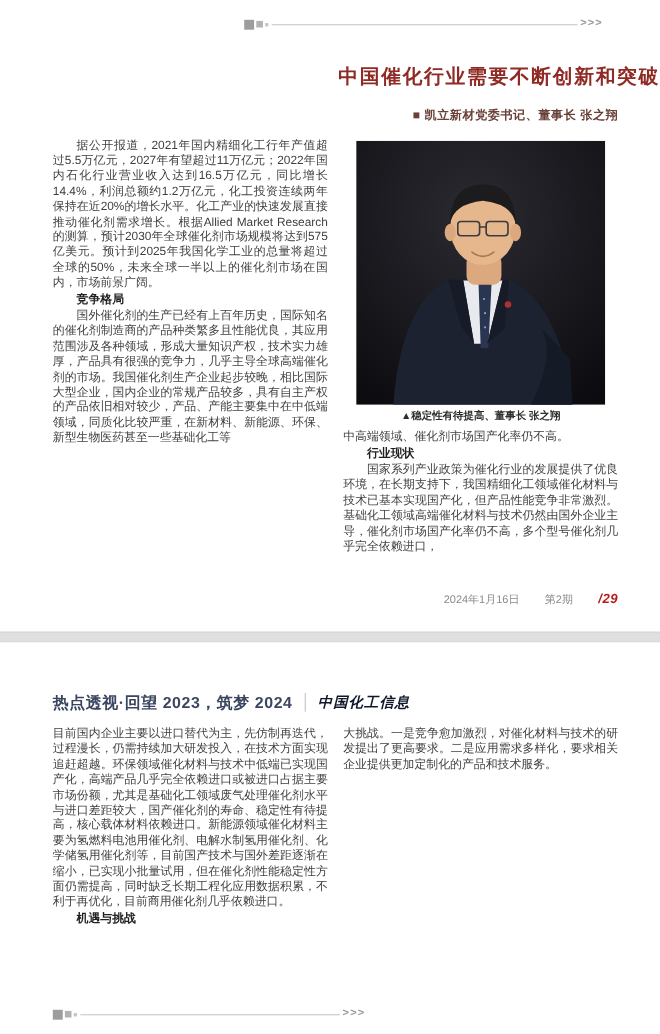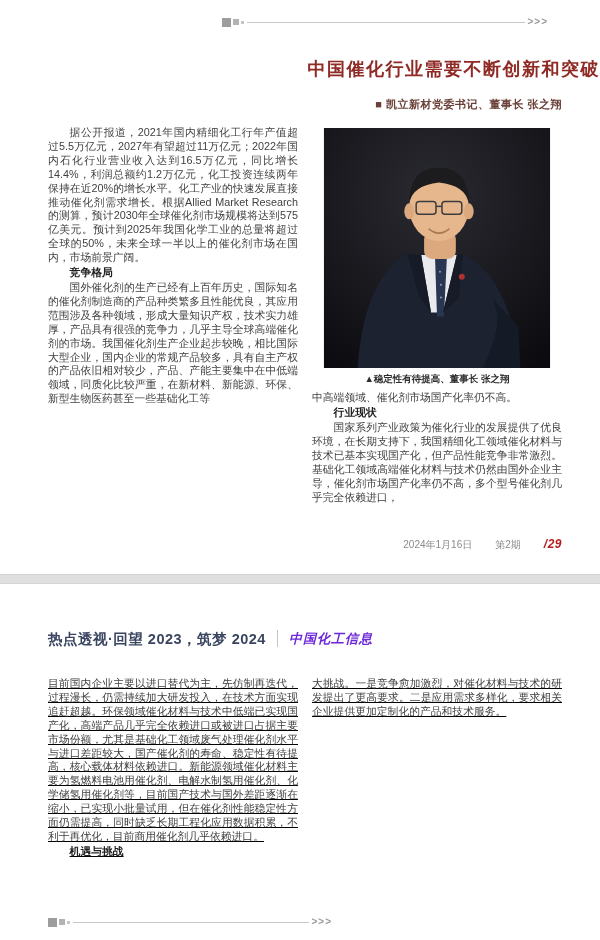--- a/index.html
+++ b/index.html
@@ -27,36 +27,36 @@
   .article-title { margin-top: 57px; text-align: right; font-size: 18px; font-weight: bold; color: #8f2a24; letter-spacing: 1.5px; }
   .byline { margin-top: 16px; padding-right: 38px; text-align: right; font-size: 11px; font-weight: bold; color: #6a4038; letter-spacing: 0.5px; }
 
   
   .columns { display: flex; gap: 14px; padding: 0 38px 0 48px; margin-top: 14px; }
   .col { flex: 1; font-size: 10.8px; line-height: 13.9px; color: #3f3f3f; text-align: justify; }
   .col p { text-align: justify; }
   .p-indent { text-indent: 2em; }
   .sec-heading { font-weight: bold; color: #1f1f1f; text-indent: 2em; margin: 1px 0; }
   .page1 .columns { height: 404px; overflow: hidden; }
-  .page2 .columns { height: 212px; overflow: hidden; margin-top: 28px; text-decoration: underline; }
+  .page2 .columns { height: 212px; overflow: hidden; margin-top: 12px; }
 
   
   .photo-wrap { width: 100%; }
   .photo { width: 228px; height: 240px; display: block; margin: 2px auto 0 auto; }
   .photo-caption { text-align: center; font-size: 9.5px; font-weight: bold; color: #2d2d2d; margin: 5px 0 7px 0; line-height: 1.2; }
 
   
   .page-footer { position: absolute; right: 38px; bottom: 22px; display: flex; align-items: baseline; gap: 23px; color: #8a8a8a; font-size: 10px; }
   .page-footer .page-num { font-size: 12px; font-weight: bold; font-style: italic; color: #b91c1c; letter-spacing: 0.5px; }
 
   
   .p2-header { display: flex; align-items: flex-start; padding-left: 48px; margin-top: 46px; }
   .p2-title { font-size: 14.5px; font-weight: bold; color: #3a4560; letter-spacing: 0.5px; }
   .p2-divider { width: 1px; height: 17px; background: #c4c4c4; margin: 0 11px; }
-  .p2-logo { font-size: 13px; font-weight: bold; font-style: italic; color: #6d28d9; letter-spacing: 1px; }
+  .p2-logo { font-size: 13px; font-weight: bold; font-style: italic; color: #0f172a; letter-spacing: 1px; }
 </style>
 </head>
 <body>
 
 <div class="canvas">
 
   <div class="page page1">
 
     <div class="deco deco-top">
       <span class="sq1"></span>

